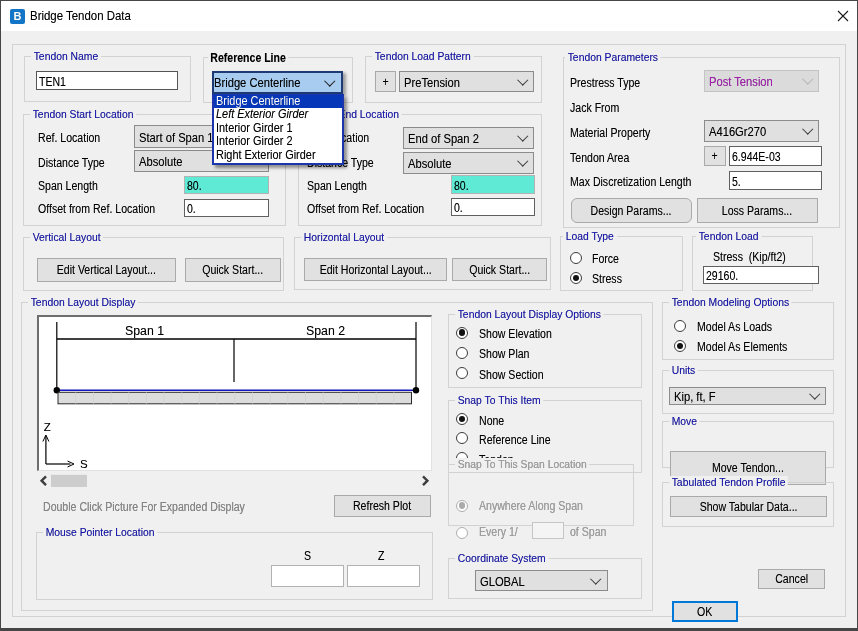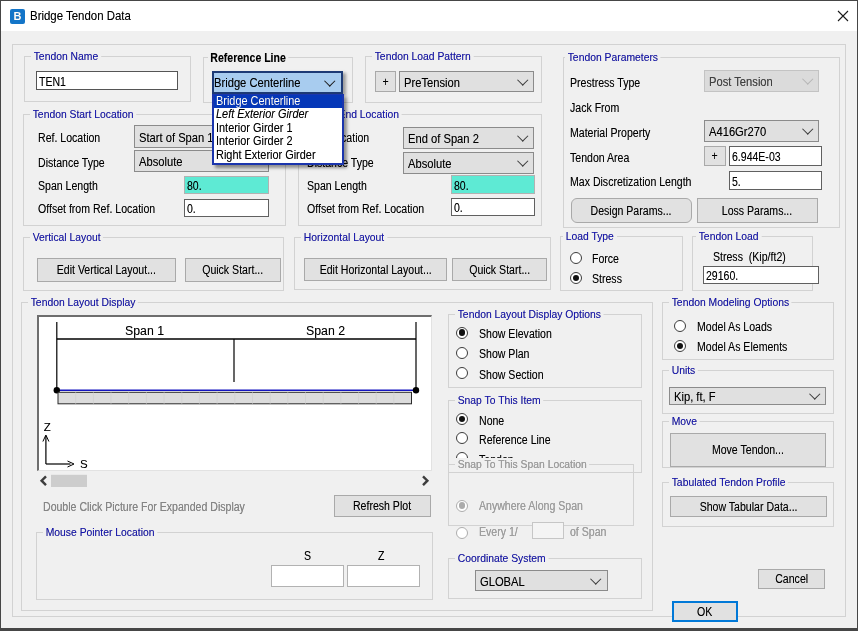--- a/index.html
+++ b/index.html
@@ -13,21 +13,21 @@
 .ttext { position:absolute; left:29px; top:7px; font-size:13px; color:#000; transform:scaleX(0.88); transform-origin:0 50%; white-space:nowrap; }
 .closex { position:absolute; left:830px; top:3px; width:24px; height:24px; }
 .lbl { position:absolute; font-size:12px; color:#000; white-space:nowrap; transform:scaleX(0.88); transform-origin:0 50%; }
 .grp { position:absolute; border:1px solid #d2d2d2; }
 .ttl { position:absolute; top:-7px; left:6px; background:#f0f0f0; padding:0 3px; font-size:11.5px; color:#1212b2; white-space:nowrap; transform:scaleX(0.9); transform-origin:0 50%; }
 .ttl.dis { color:#9f9f9f; }
 .cmb { position:absolute; background:#e0e0e0; border:1px solid #8b8b8b; font-size:13px; color:#000; white-space:nowrap; }
 .cmb .t { position:absolute; left:3.5px; top:50%; transform:translateY(-50%) scaleX(0.86); transform-origin:0 50%; }
 .chev { position:absolute; right:7px; top:50%; width:7.5px; height:7.5px; margin-top:-5.6px;
   border-right:1.4px solid #3a3a3a; border-bottom:1.4px solid #3a3a3a; transform:rotate(45deg); }
-.cmb.dis { background:#dbdbdb; border-color:#c3c3c3; color:#404040; }
+.cmb.dis { background:#dbdbdb; border-color:#c3c3c3; color:#a21caf; }
 .cmb.dis .chev { border-color:#b5b5b5; }
 .inp { position:absolute; background:#fff; border:1px solid #606060; font-size:13.5px; color:#000; }
 .inp .t { position:absolute; left:1.5px; top:50%; transform:translateY(-50%) scaleX(0.78); transform-origin:0 50%; white-space:nowrap; }
 .inp.ro { background:#5eead4; border-color:#b2b2b2; }
 .btn { position:absolute; background:#e1e1e1; border:1px solid #a9a9a9; font-size:12px; color:#000;
   display:flex; align-items:center; justify-content:center; white-space:nowrap; }
 .btn .bt { display:inline-block; transform:scaleX(0.88); }
 .rad { position:absolute; width:12px; height:12px; border:1.4px solid #3c3c3c; border-radius:50%; background:#fff; }
 .rad .dot { position:absolute; left:50%; top:50%; width:6.5px; height:6.5px; margin:-3.25px 0 0 -3.25px; background:#111; border-radius:50%; }
 .rad.dis { border-color:#adadad; }
@@ -309,21 +309,21 @@
     <span class="ttl">Units</span>
   </div>
   <div class="cmb" style="left:668px; top:386px; width:157px; height:18px;">
       <span class="t">Kip, ft, F</span>
       <span class="chev"></span>
     </div>
 
   <div class="grp" style="left:661px; top:420px; width:172px; height:47px;">
     <span class="ttl">Move</span>
   </div>
-  <div class="btn" style="left:669px; top:432px; width:156px; height:34px;">
+  <div class="btn" style="left:669px; top:450px; width:156px; height:34px;">
       <span class="bt">Move Tendon...</span>
     </div>
 
   <div class="grp" style="left:661px; top:481px; width:172px; height:45px;">
     <span class="ttl">Tabulated Tendon Profile</span>
   </div>
   <div class="btn" style="left:669px; top:495px; width:157px; height:21px;">
       <span class="bt">Show Tabular Data...</span>
     </div>
 

